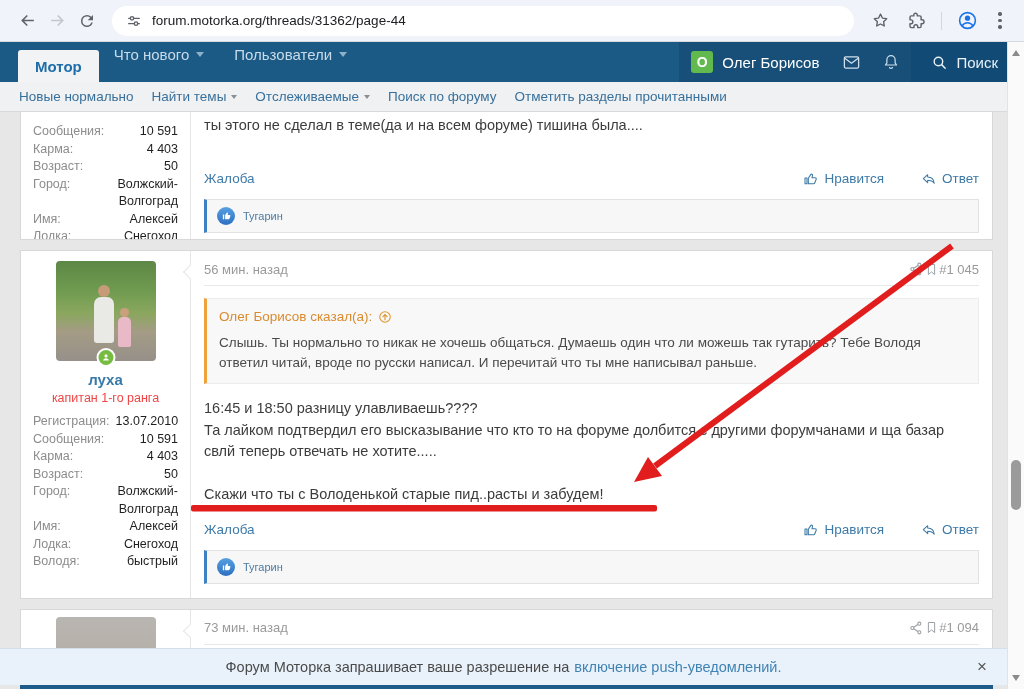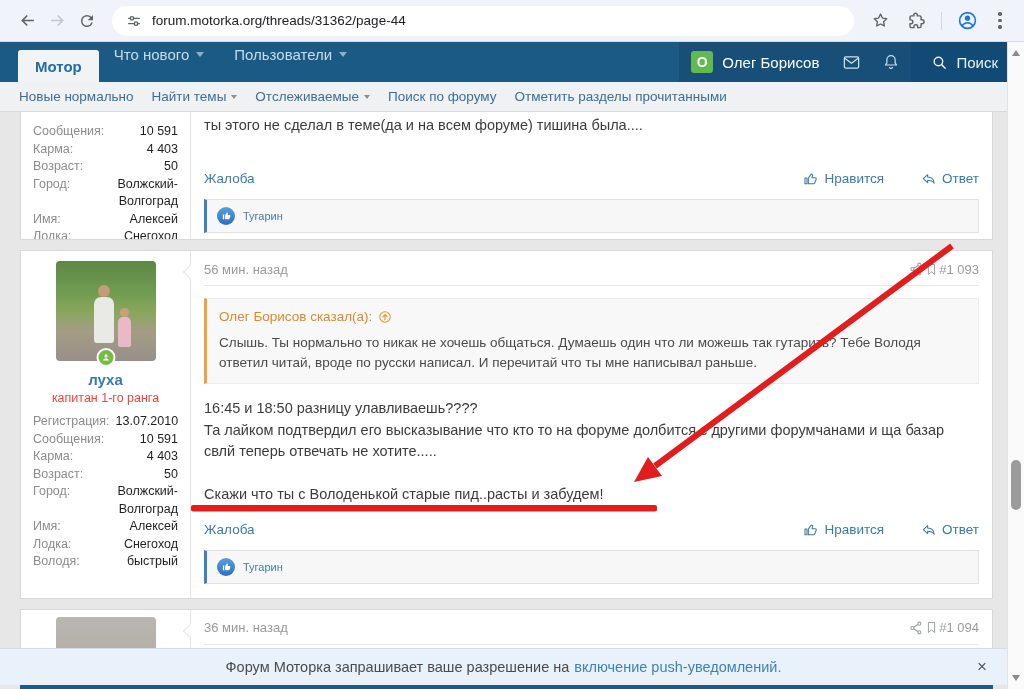--- a/index.html
+++ b/index.html
@@ -404,21 +404,21 @@
         <svg width="16" height="16" viewBox="0 0 24 24" fill="none" stroke="#9aa0a6" stroke-width="1.6">
             <circle cx="17" cy="5.5" r="2.3"></circle>
             <circle cx="6.5" cy="12" r="2.3"></circle>
             <circle cx="17" cy="18.5" r="2.3"></circle>
             <line x1="8.6" y1="10.9" x2="14.9" y2="6.7"></line>
             <line x1="8.6" y1="13.1" x2="14.9" y2="17.3"></line>
           </svg>
         <svg width="15" height="15" viewBox="0 0 24 24" fill="none" stroke="#9aa0a6" stroke-width="1.6" stroke-linejoin="round">
             <path d="M7 4h10v16l-5-4.2L7 20z"></path>
           </svg>
-        <a class="post-number">#1 093</a>
+        <a class="post-number">#1 045</a>
       </div>
       <div class="quote">
         <div class="quote-attr">
           <span>Олег Борисов сказал(а):</span>
           <svg width="14" height="14" viewBox="0 0 24 24" fill="none" stroke="#e1952f" stroke-width="2" stroke-linecap="round">
               <circle cx="12" cy="12" r="9" stroke-width="1.8"></circle>
               <path d="M12 16.5V8M8.5 11.3 12 7.8l3.5 3.5"></path>
             </svg>
         </div>
         <div class="quote-text">Слышь. Ты нормально то никак не хочешь общаться. Думаешь один что ли можешь так гутарить? Тебе Володя ответил читай, вроде по русски написал. И перечитай что ты мне написывал раньше.</div>
@@ -465,21 +465,21 @@
     <div class="user-cell">
       <div class="avatar">
         <div class="avatar-img av3">
             <div class="boat"></div>
           </div>
       </div>
     </div>
     <div class="content-cell">
       <div class="bubble-arrow"></div>
       <div class="header-row">
-        <a class="time">36 мин. назад</a>
+        <a class="time">73 мин. назад</a>
         <div class="spacer"></div>
         <svg width="16" height="16" viewBox="0 0 24 24" fill="none" stroke="#9aa0a6" stroke-width="1.6">
             <circle cx="17" cy="5.5" r="2.3"></circle>
             <circle cx="6.5" cy="12" r="2.3"></circle>
             <circle cx="17" cy="18.5" r="2.3"></circle>
             <line x1="8.6" y1="10.9" x2="14.9" y2="6.7"></line>
             <line x1="8.6" y1="13.1" x2="14.9" y2="17.3"></line>
           </svg>
         <svg width="15" height="15" viewBox="0 0 24 24" fill="none" stroke="#9aa0a6" stroke-width="1.6" stroke-linejoin="round">
             <path d="M7 4h10v16l-5-4.2L7 20z"></path>

